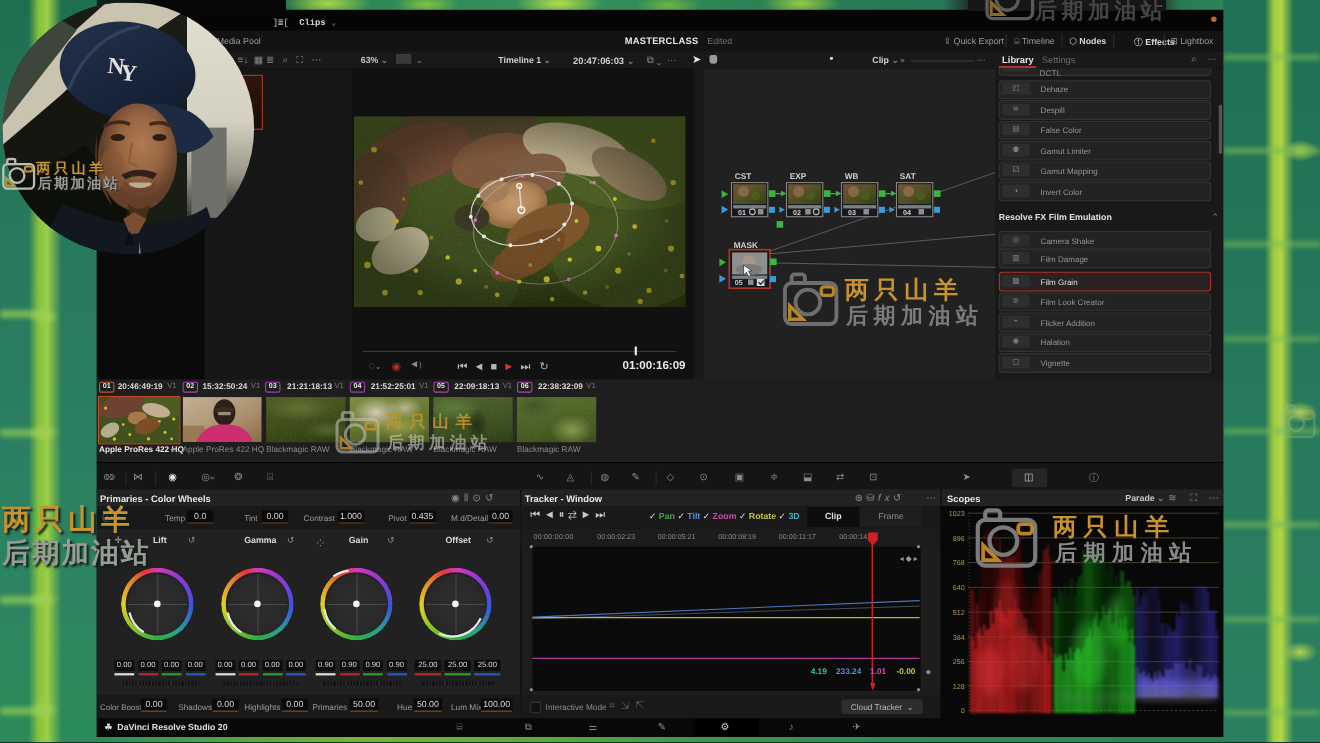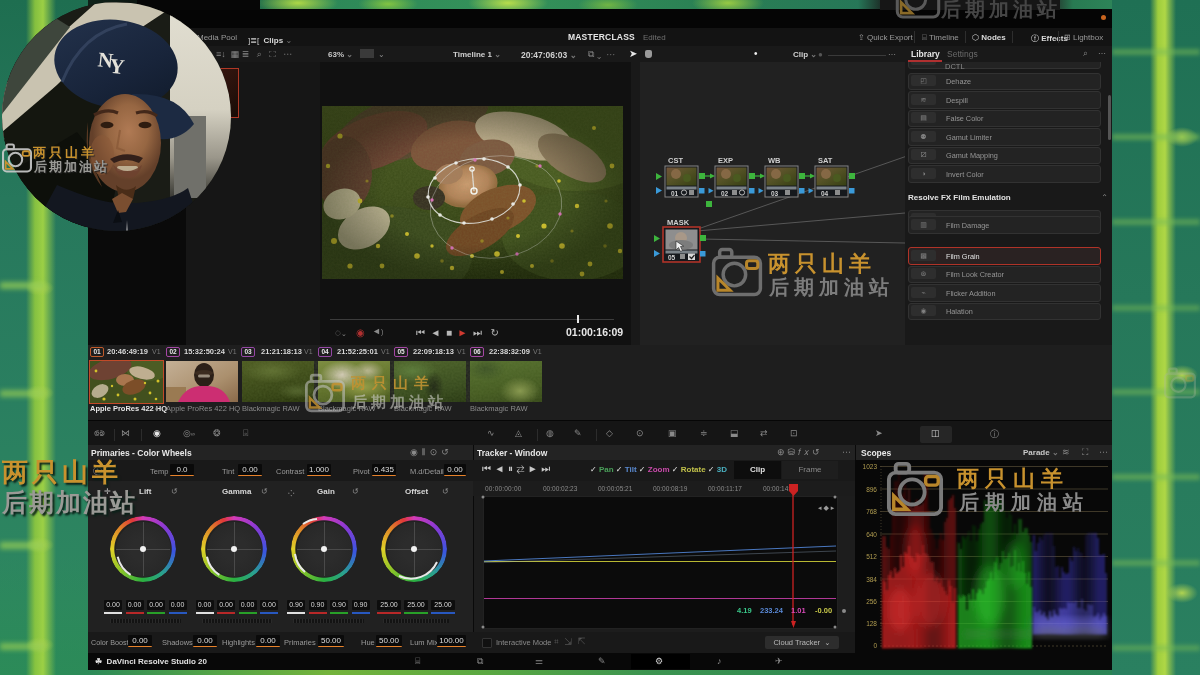--- a/index.html
+++ b/index.html
@@ -58,21 +58,21 @@
 
 <div class="abs" style="left:88px;top:9px;width:1024px;height:661px;background:#141414;"></div>
 
 <div class="abs" style="left:88px;top:9px;width:1024px;height:19px;background:#050505;"></div>
 <div class="abs" style="left:137px;top:0;width:123px;height:10px;background:#060606;"></div>
 <div class="abs" style="left:880px;top:0;width:180px;height:10px;background:#161616;"></div>
 <div class="abs" style="left:1101px;top:15px;width:5px;height:5px;border-radius:50%;background:#c8641e;"></div>
 
 <div class="abs" style="left:88px;top:28px;width:1024px;height:18px;background:#131313;border-bottom:1px solid #050505;"></div>
 <div class="abs tx" style="left:197px;top:33px;">Media Pool</div>
-<div class="abs tx" style="left:248px;top:36px;color:#cfcfcf;">]≣[ &nbsp;<b style="color:#d8d8d8;">Clips</b> <span style="color:#777;">⌄</span></div>
+<div class="abs tx" style="left:248px;top:16px;color:#cfcfcf;font-family:Liberation Mono, monospace;">]≣[ &nbsp;<b style="color:#d8d8d8;">Clips</b> <span style="color:#777;">⌄</span></div>
 <div class="abs" style="left:552px;top:32px;color:#e6e6e6;font-size:8.5px;font-weight:bold;letter-spacing:.2px;padding-left:16px;">MASTERCLASS</div>
 <div class="abs" style="left:643px;top:33px;color:#6f6f6f;font-size:8px;">Edited</div>
 <div class="abs tx" style="left:858px;top:33px;">⇪ Quick Export</div>
 <div class="abs" style="left:914px;top:31px;width:1px;height:12px;background:#2e2e2e;"></div>
 <div class="abs tx" style="left:922px;top:33px;">⌸ Timeline</div>
 <div class="abs" style="left:965px;top:31px;width:1px;height:12px;background:#2e2e2e;"></div>
 <div class="abs tx" style="left:972px;top:33px;color:#d9d9d9;">⬡ <b>Nodes</b></div>
 <div class="abs" style="left:1012px;top:31px;width:1px;height:12px;background:#2e2e2e;"></div>
 <div class="abs tx" style="left:1018px;top:33px;color:#d9d9d9;margin-left:13px;">ⓕ <b>Effects</b></div>
 <div class="abs" style="left:1058px;top:31px;width:1px;height:12px;background:#2e2e2e;"></div>
@@ -353,39 +353,43 @@
       </div>
  <div class="libitem" style="top:103px;">
         <div class="libico">◑</div>
         <div class="liblab">Invert Color</div>
       </div>
  <div class="abs" style="left:3px;top:131px;width:200px;color:#e2e2e2;font-size:8px;font-weight:bold;">Resolve FX Film Emulation <span style="float:right;color:#888;font-weight:normal;">⌃</span></div>
  <div class="libitem" style="top:148px;">
         <div class="libico">◎</div>
         <div class="liblab">Camera Shake</div>
       </div>
- <div class="libitem" style="top:154px;">
+ <div class="libitem" style="top:164px;">
         <div class="libico">▥</div>
         <div class="liblab">Film Damage</div>
       </div>
  <div class="libitem" style="top:203.5px;">
         <div class="libico">⊛</div>
         <div class="liblab">Film Look Creator</div>
       </div>
  <div class="libitem" style="top:185px;border-color:#b03328;background:#2a2222;">
         <div class="libico">▩</div>
         <div class="liblab" style="color:#e0e0e0;">Film Grain</div>
       </div>
  <div class="libitem" style="top:222px;">
         <div class="libico">⌁</div>
         <div class="liblab">Flicker Addition</div>
       </div>
  <div class="libitem" style="top:240.5px;">
         <div class="libico">◉</div>
         <div class="liblab">Halation</div>
+      </div>
+ <div class="libitem" style="top:259px;">
+        <div class="libico">▢</div>
+        <div class="liblab">Vignette</div>
       </div>
  <div class="abs" style="left:203px;top:33px;width:3px;height:45px;background:#555;border-radius:2px;"></div>
 </div>
 
 <div class="abs" style="left:330px;top:319px;width:284px;height:1px;background:#3c3c3c;"></div>
 <div class="abs" style="left:577px;top:315px;width:2px;height:8px;background:#e8e8e8;"></div>
 <div class="abs ic" style="left:335px;top:327px;font-size:10px;">◌<span style="font-size:7px;">⌄</span></div>
 <div class="abs" style="left:356px;top:327px;color:#b03030;font-size:10px;">◉</div>
 <div class="abs ic" style="left:372px;top:326px;font-size:9px;">◄<span style="font-size:7px;">)</span></div>
 <div class="abs ic" style="left:416px;top:327px;font-size:10px;color:#b8b8b8;">⏮ &nbsp;◄ &nbsp;■ &nbsp;<span style="color:#d03a30;">►</span> &nbsp;⏭ &nbsp; ↻</div>

